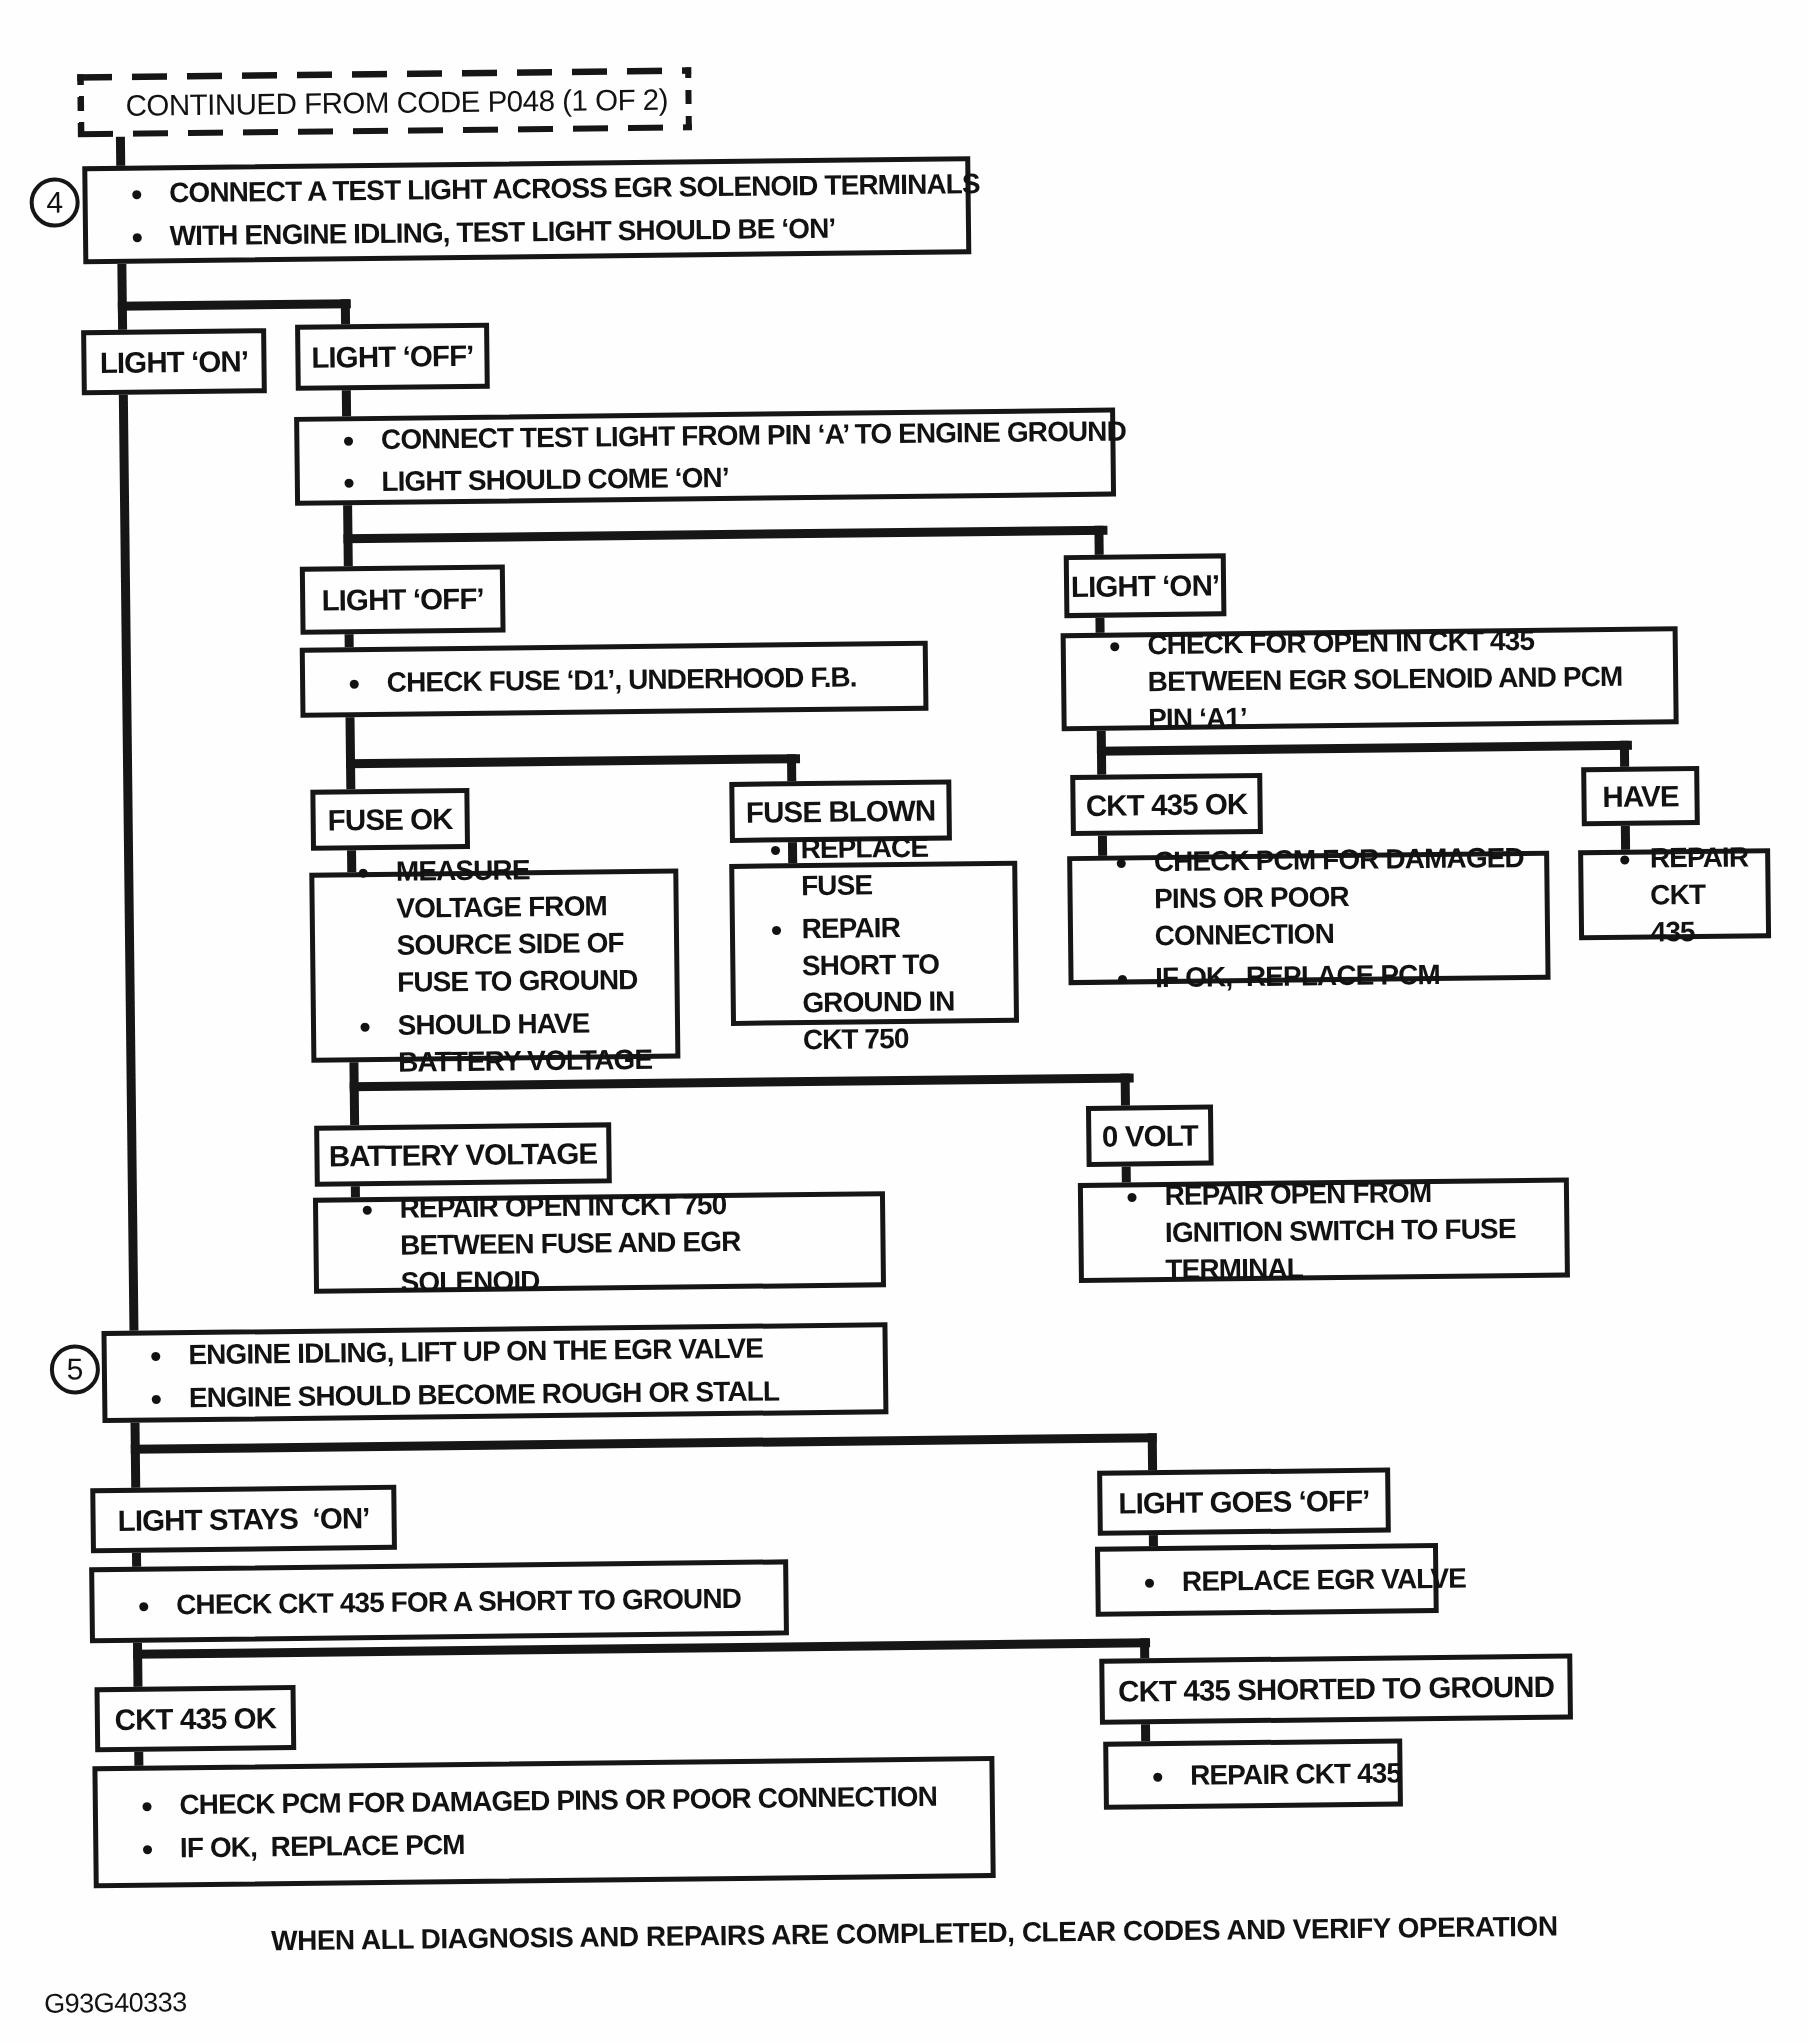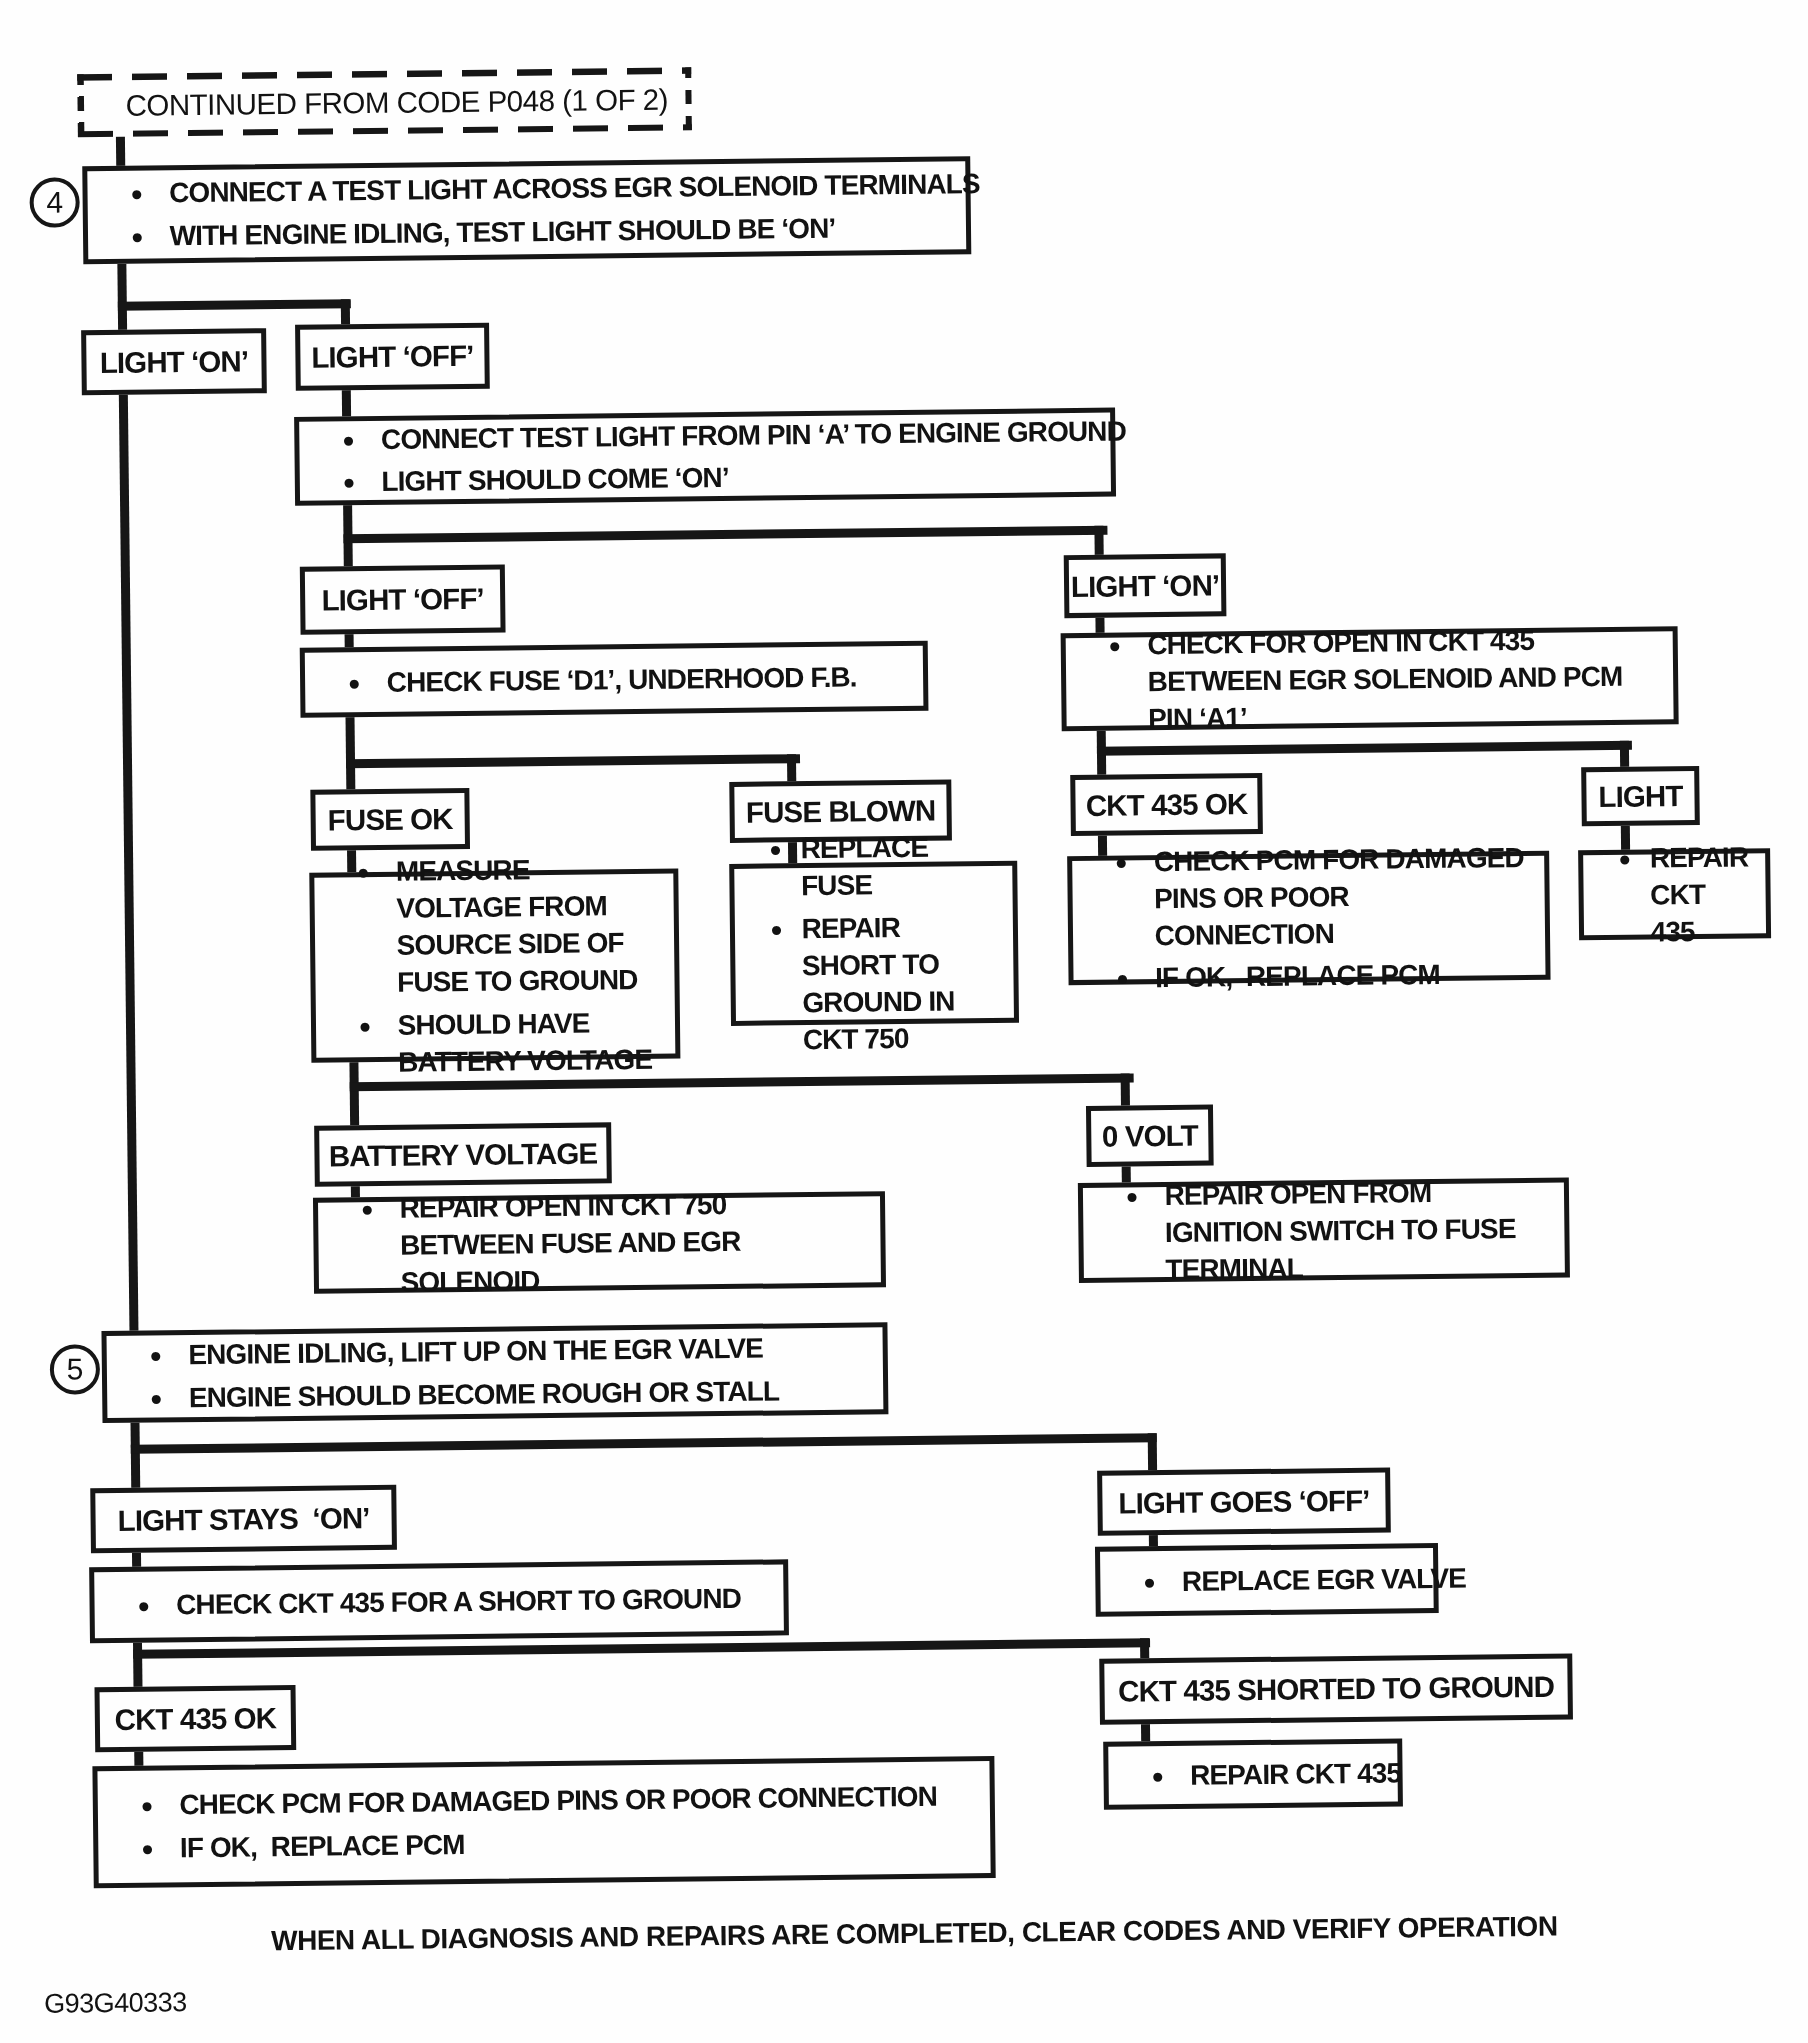--- a/index.html
+++ b/index.html
@@ -228,21 +228,21 @@
       <div class="bullet">
         <span class="dotcol">●</span>
         <span class="bt">REPAIR SHORT TO GROUND IN CKT 750</span>
       </div>
     </div>
 
     <div class="box label-box" style="left:1073px;top:777px;width:192px;height:61px">
       <span class="lbl">CKT 435 OK</span>
     </div>
     <div class="box label-box" style="left:1584px;top:775px;width:118px;height:59px">
-      <span class="lbl">LIGHT</span>
+      <span class="lbl">HAVE</span>
     </div>
 
     <div class="box bullets" style="left:1069px;top:858px;width:482px;height:129px">
       <div class="bullet">
         <span class="dotcol">●</span>
         <span class="bt">CHECK PCM FOR DAMAGED PINS OR POOR CONNECTION</span>
       </div>
       <div class="bullet one-line">
         <span class="dotcol">●</span>
         <span class="bt">IF OK,  REPLACE PCM</span>

